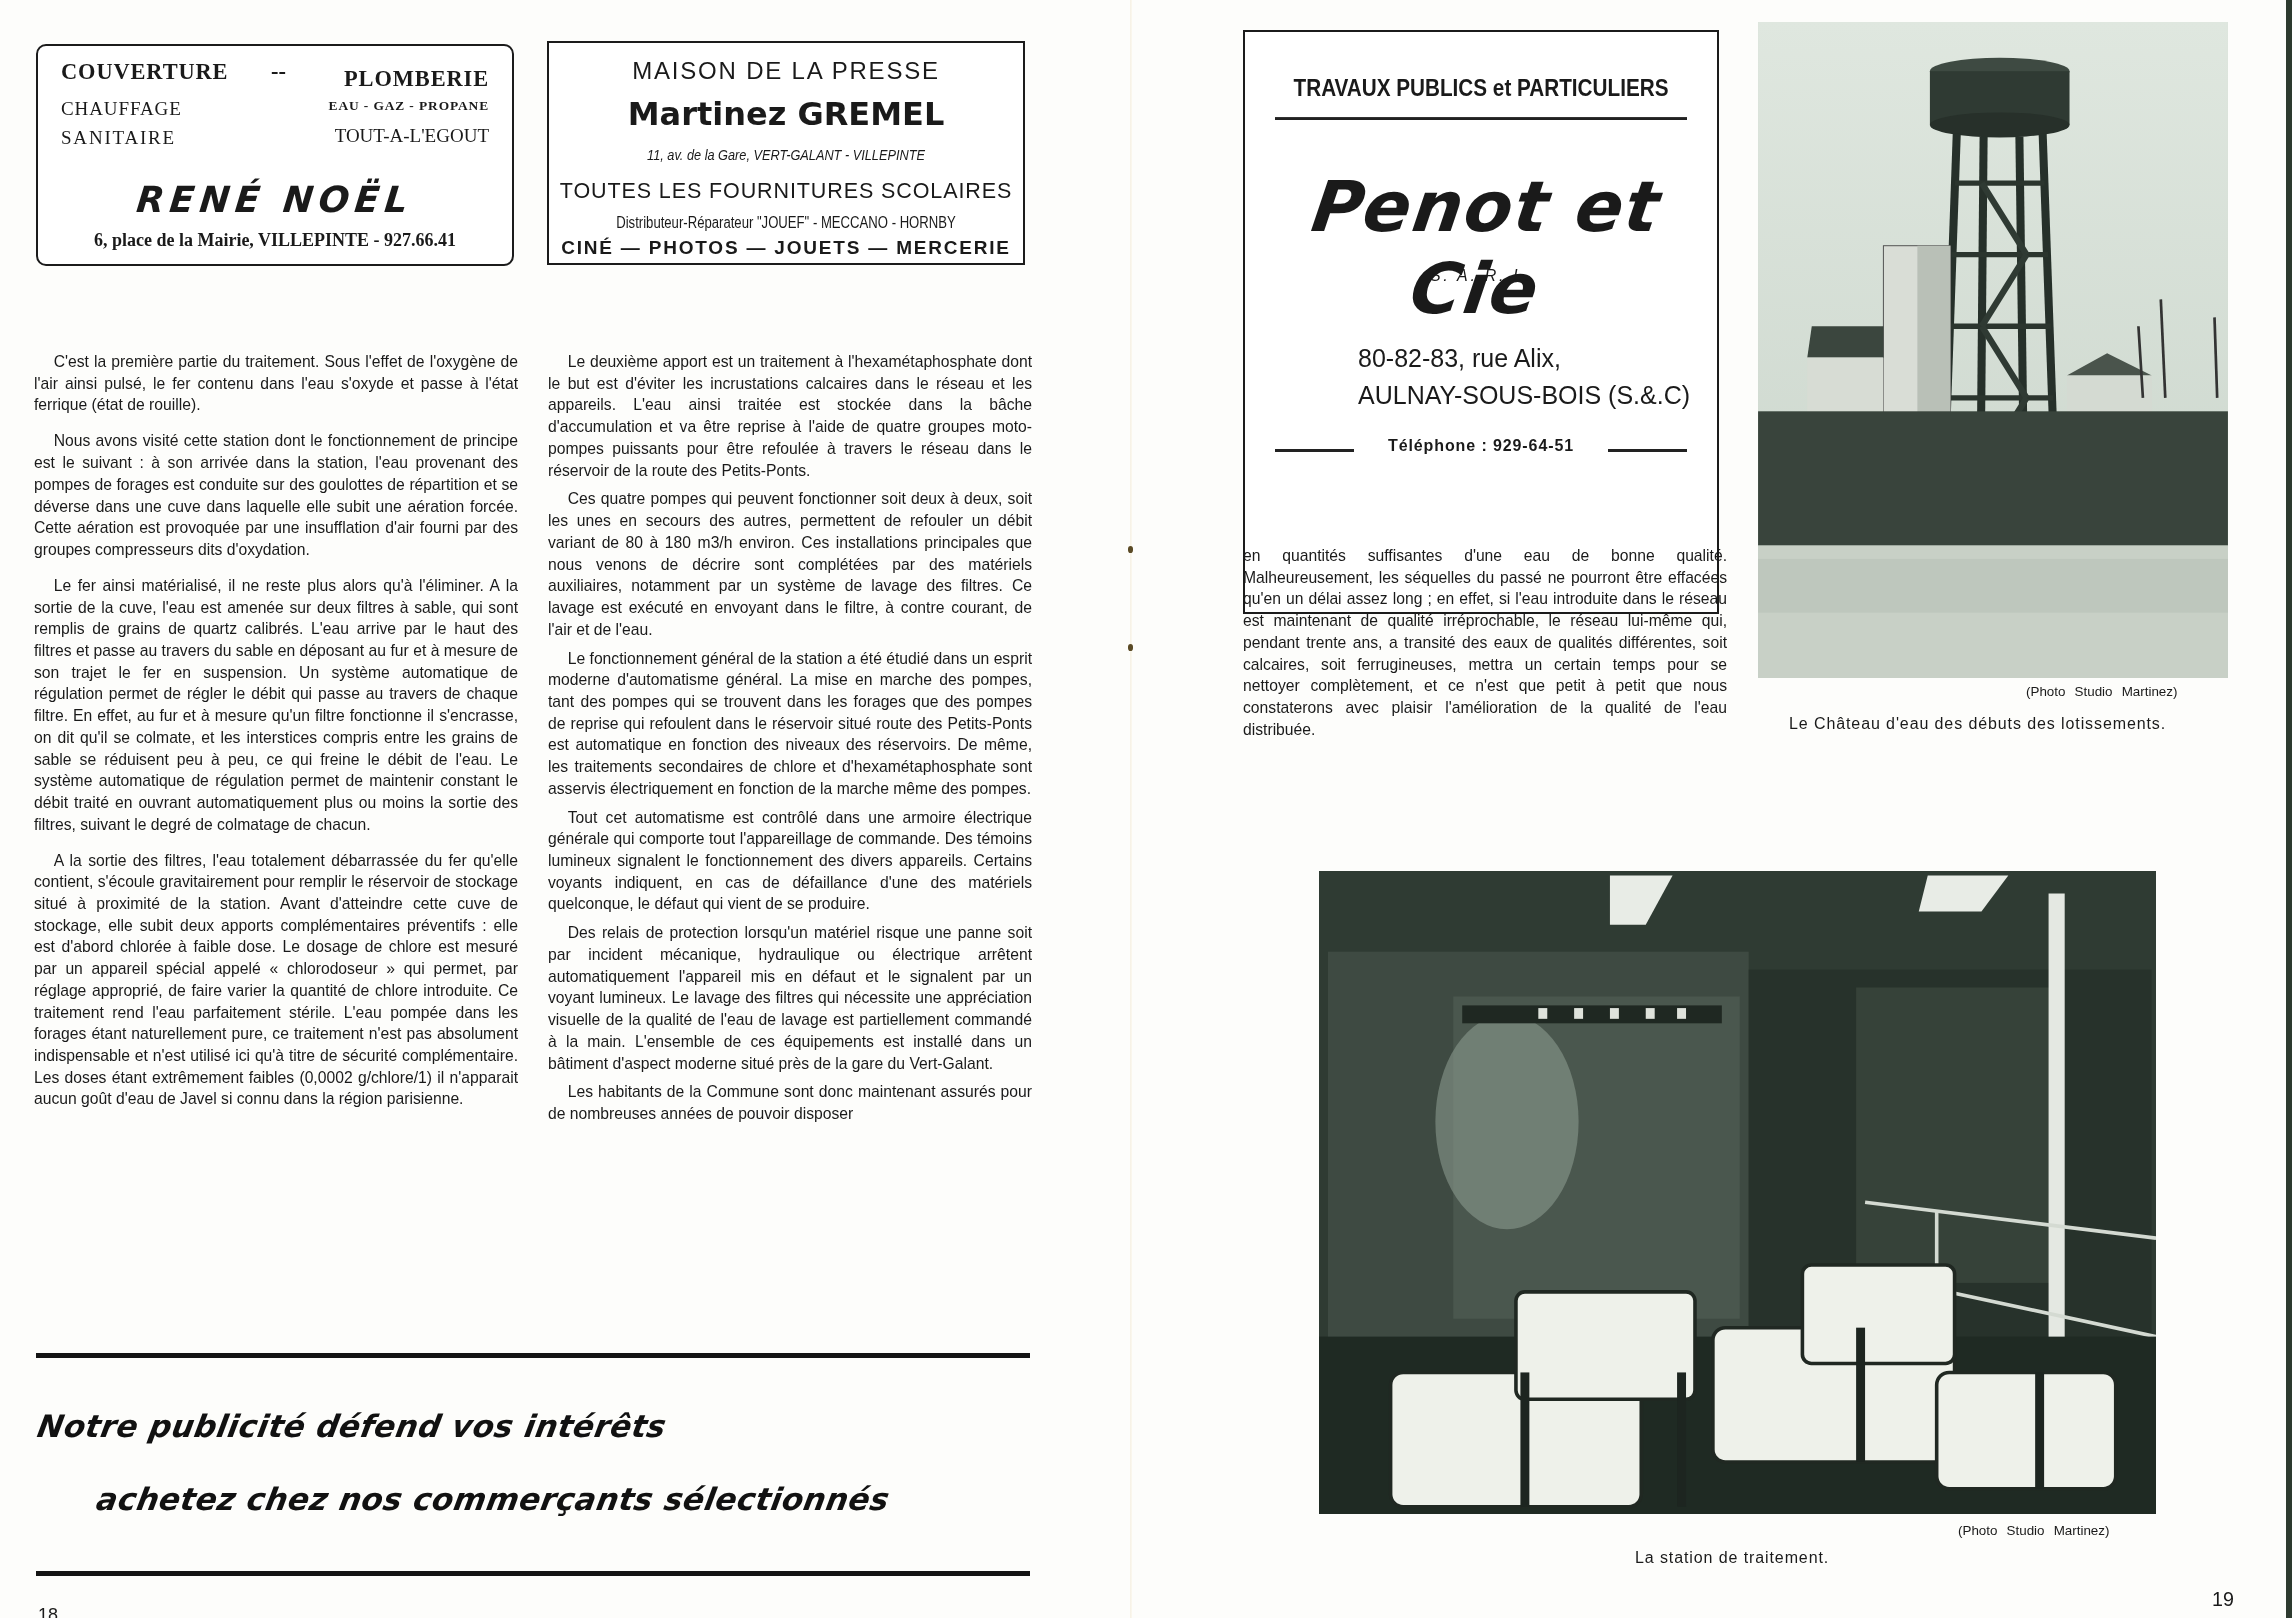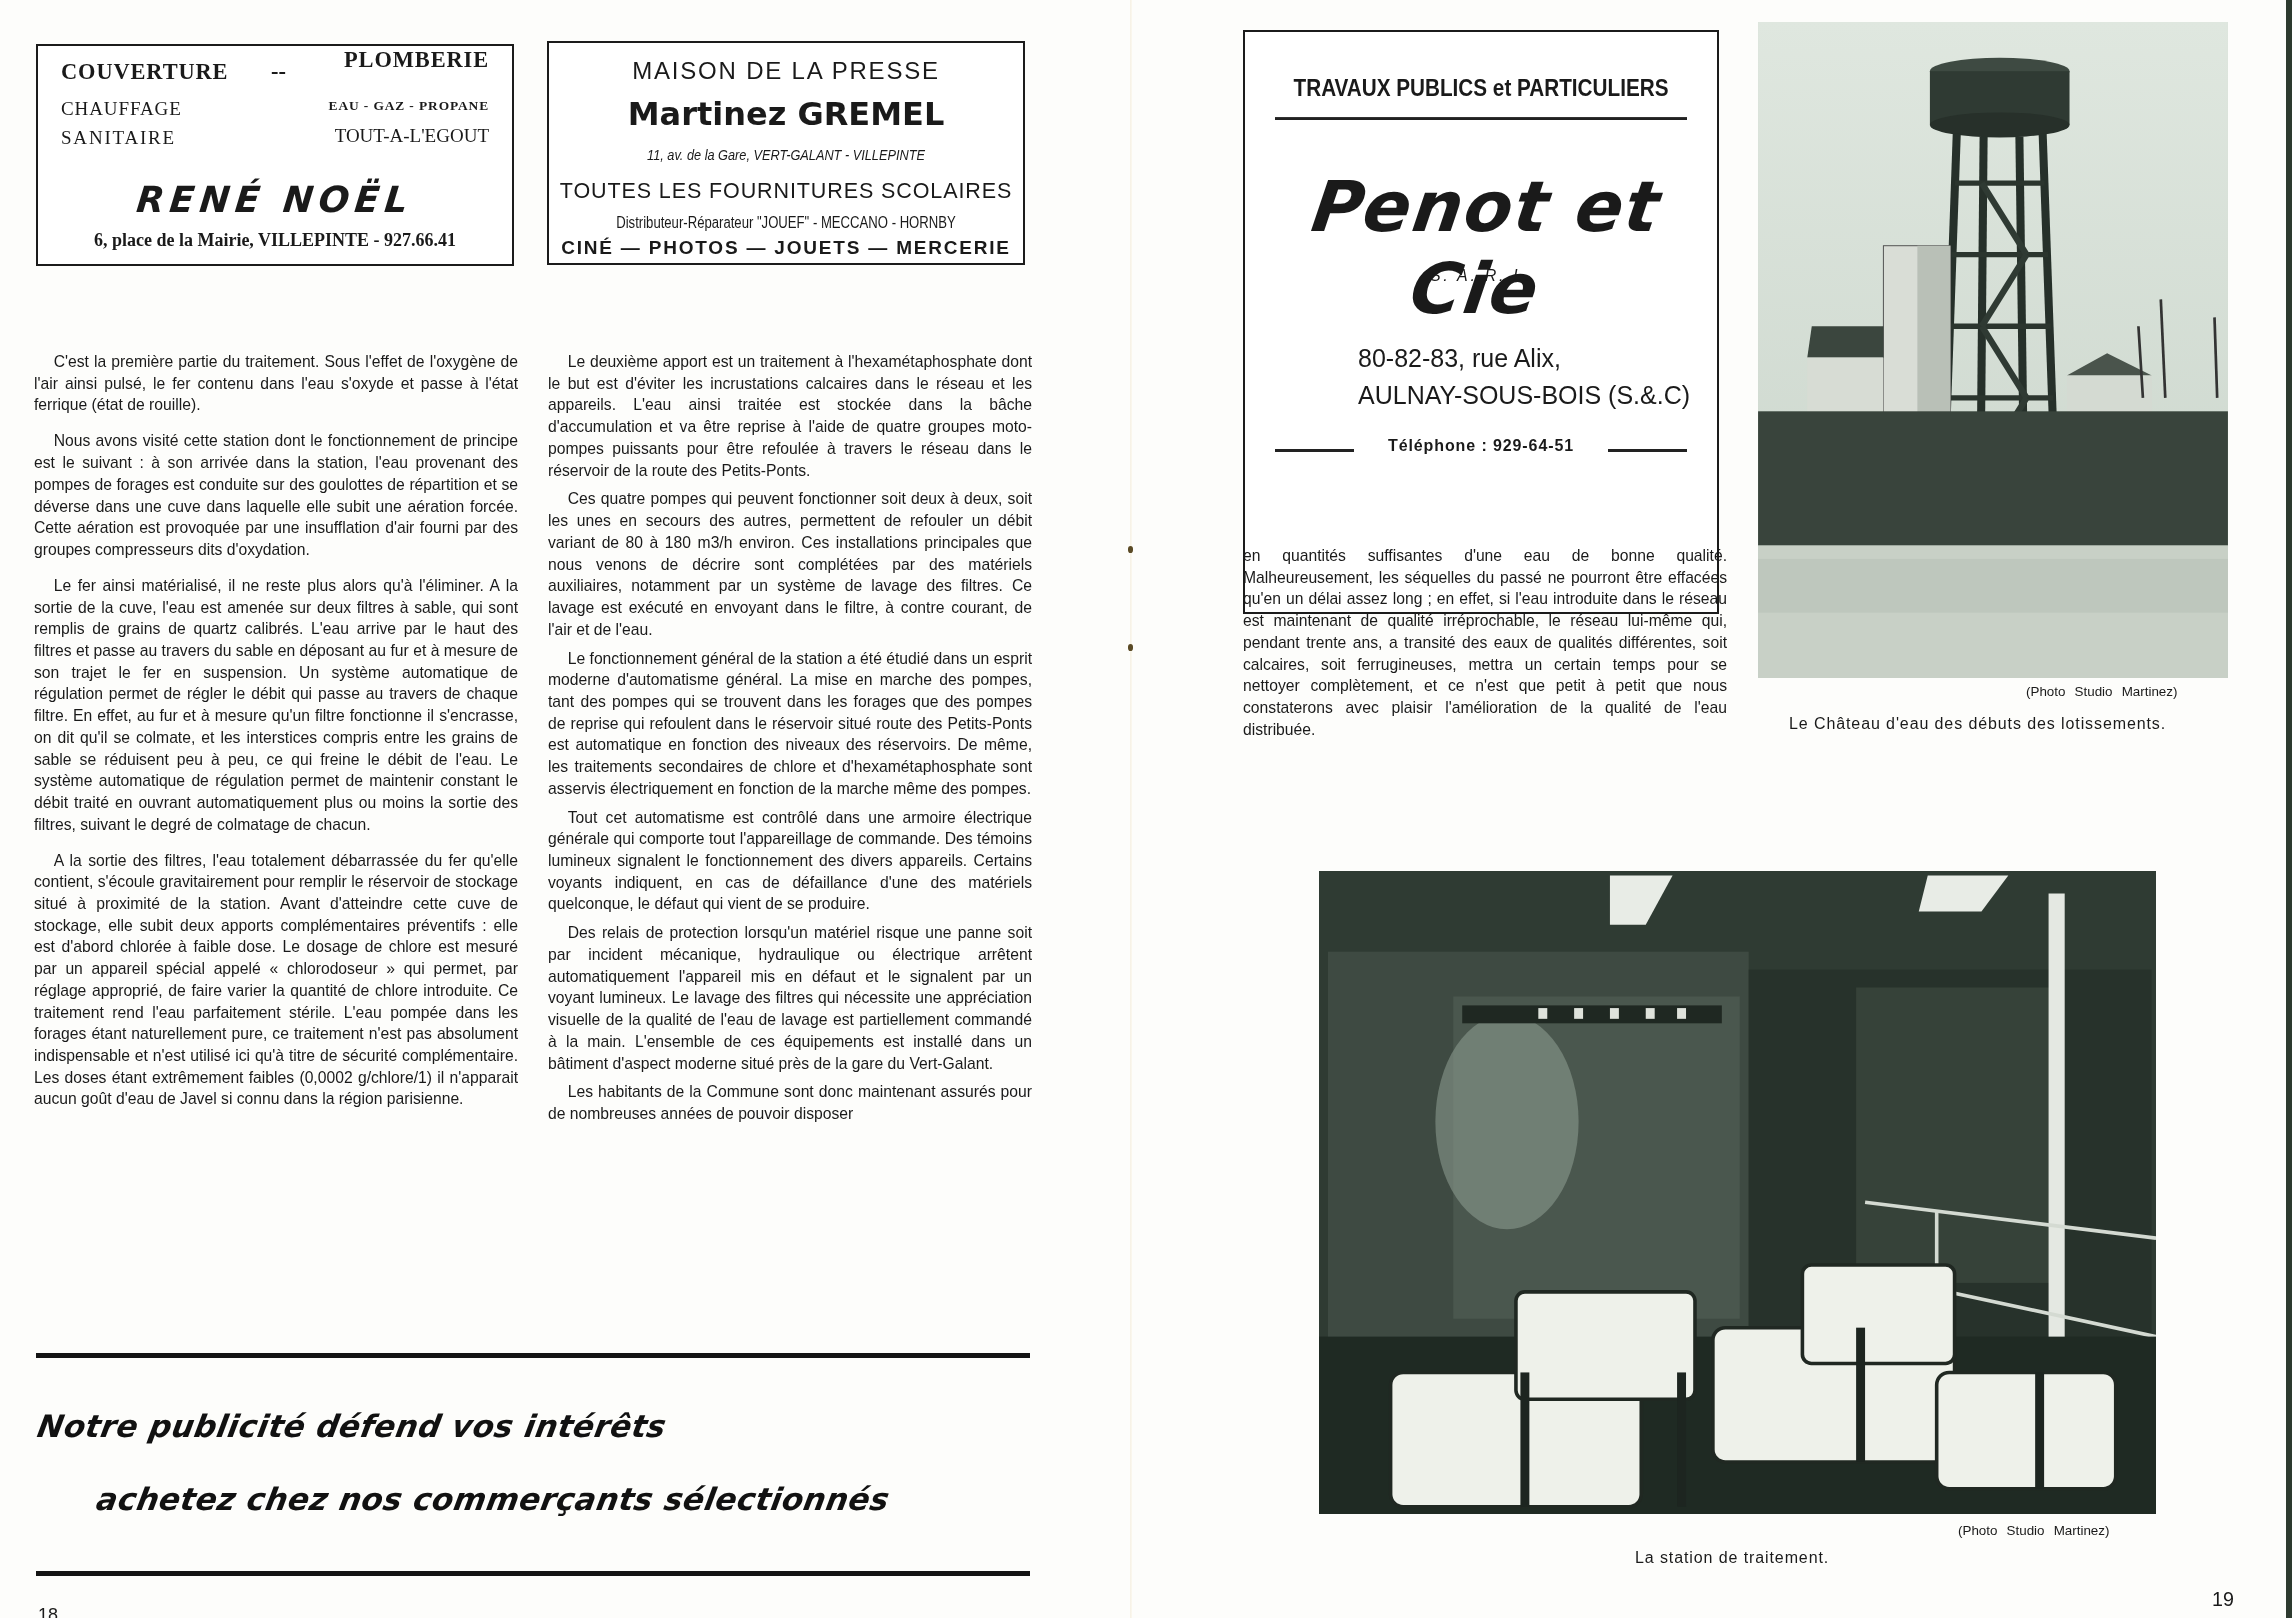--- a/index.html
+++ b/index.html
@@ -10,25 +10,25 @@
     color:#1a1a1a;
   }
   .abs { position:absolute; }
   
   .spine { left:1130px; top:0; width:1.8px; height:1618px; background:linear-gradient(to right,#f6f1e4,#fbf8f0); }
   .staple { width:5.4px; height:7.2px; border-radius:50%; background:#5a4a25; left:1128px; }
   .right-edge { left:2286px; top:0; width:6.3px; height:1618px; background:#2d3a2f; }
 
   
   .adbox { position:absolute; border:2.7px solid #1b1b1b; background:#fff; box-sizing:border-box; }
-  .ad1 { left:36px; top:44px; width:478px; height:222px; }
+  .ad1 { left:36px; top:44px; width:478px; height:222px;border-radius:10px; }
   .ad1 .row { position:absolute; font-family:"Liberation Serif", serif; }
   .ad1 .h-left { left:23px; top:12.5px; font-size:22.4px; font-weight:bold; letter-spacing:0.9px; }
   .ad1 .h-dash { left:233px; top:12.5px; font-size:22.4px; font-weight:bold; }
-  .ad1 .h-right { right:23px; top:1px; font-size:22.4px; font-weight:bold; letter-spacing:0.9px; }
+  .ad1 .h-right { right:23px; top:20px; font-size:22.4px; font-weight:bold; letter-spacing:0.9px; }
   .ad1 .l1 { left:23px; top:52px; font-size:19px; letter-spacing:0.9px; }
   .ad1 .l2 { left:23px; top:81px; font-size:19px; letter-spacing:1.8px; }
   .ad1 .r1 { right:23px; top:52px; font-size:13.4px; font-weight:bold; letter-spacing:0.9px; }
   .ad1 .r2 { right:23px; top:79px; font-size:19px; }
   .ad1 .name { left:0; width:100%; text-align:center; top:133px; font-family:"DejaVu Sans", sans-serif; font-size:36px; font-weight:bold; font-style:italic; letter-spacing:5.4px; transform:skewX(-6deg); }
   .ad1 .addr { left:23px; right:23px; top:184px; font-size:18px; font-weight:bold; text-align:center; }
 
   .ad2 { left:547px; top:41px; width:478px; height:224px; text-align:center; }
   .ad2 .row { position:absolute; left:0; width:100%; }
   .ad2 .t1 { top:14.3px; font-size:24px; letter-spacing:1.8px; }

